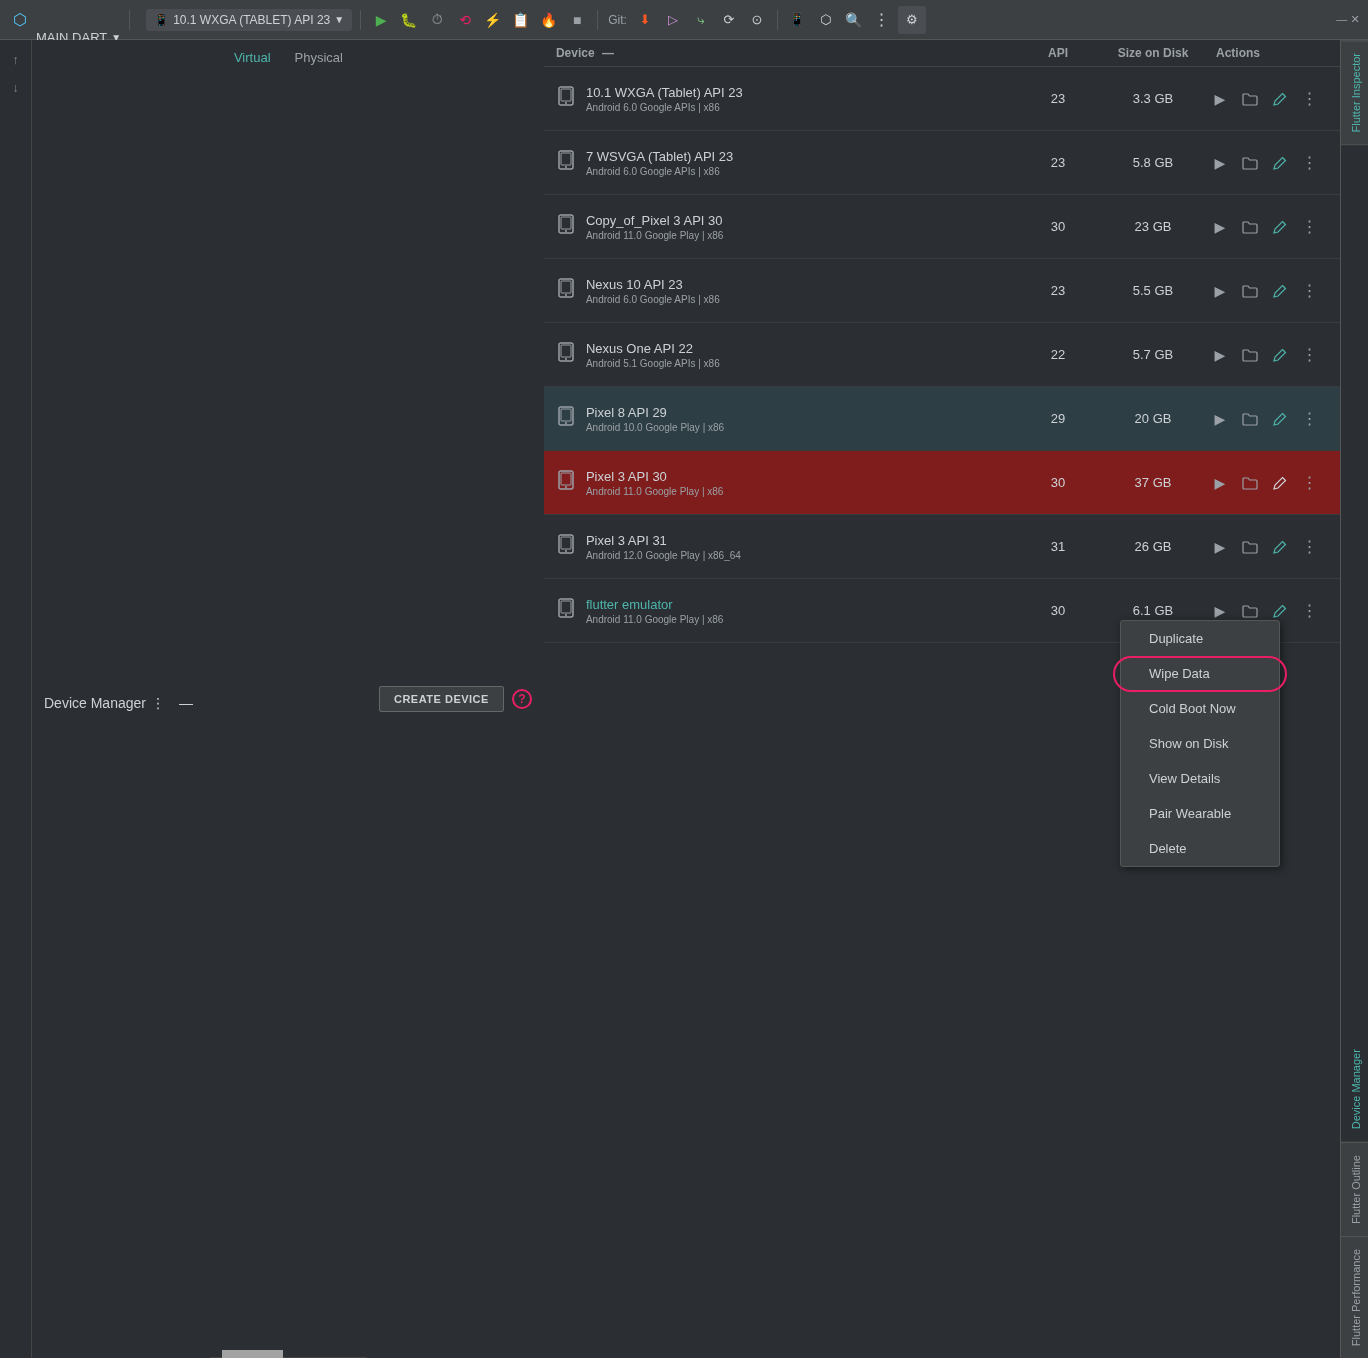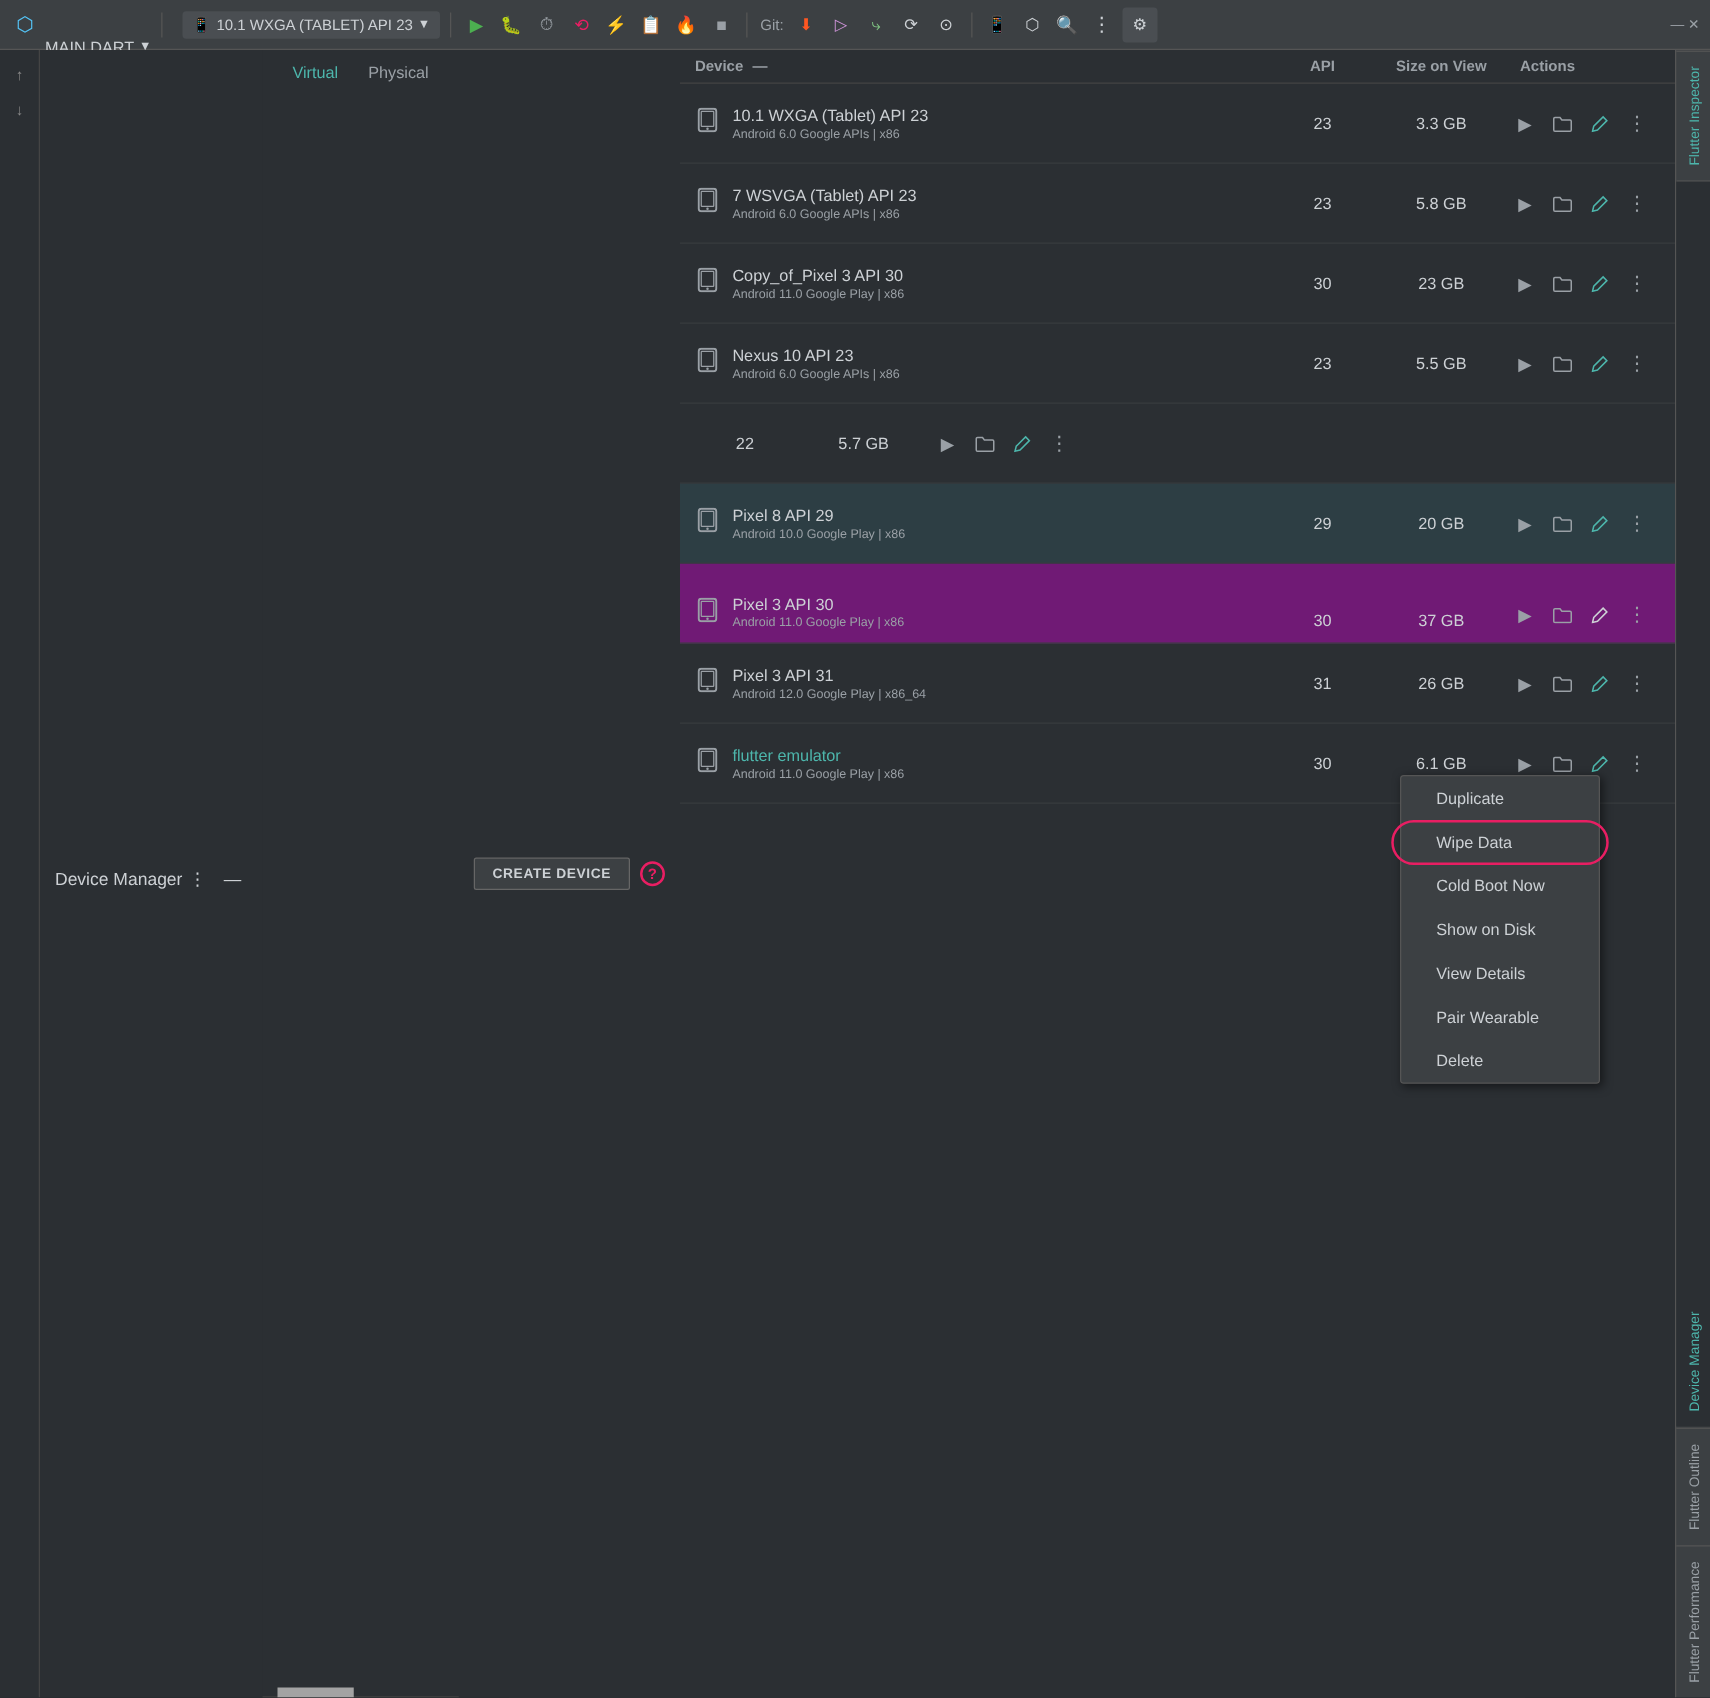--- a/index.html
+++ b/index.html
@@ -180,21 +180,21 @@
     .col-actions { width: 120px; text-align: left; padding-left: 8px; }
 
     .device-row {
       display: flex;
       align-items: center;
       padding: 10px 12px;
       border-bottom: 1px solid #383c3f;
       cursor: pointer;
       min-height: 64px;
     }
-    .device-row.selected { background: #701a75; align-items: flex-end; }
+    .device-row.selected { background: #7f1d1d; }
     .device-row.highlighted { background: #2d3e44; }
 
     .device-info { flex: 1; display: flex; align-items: center; gap: 10px; }
     .device-icon {
       color: #9aa0a6;
       font-size: 18px;
       flex-shrink: 0;
     }
     .device-text { display: flex; flex-direction: column; }
     .device-name { color: #cdd1d5; font-size: 13px; }
@@ -369,21 +369,21 @@
     </div>
 
     <div class="device-table">
 
       <div class="table-header">
         <div class="col-device">
           <span>Device</span>
           <span style="margin-left:4px;">—</span>
         </div>
         <div class="col-api">API</div>
-        <div class="col-size">Size on View</div>
+        <div class="col-size">Size on Disk</div>
         <div class="col-actions">Actions</div>
       </div>
 
       <div id="device-rows-container">
           <div class="device-row">
     <div class="device-info col-device">
       <div class="device-icon">
         <svg width="20" height="20" viewBox="0 0 20 20" fill="none">
           <rect x="3" y="1" width="14" height="18" rx="2" stroke="#9aa0a6" stroke-width="1.5" fill="none"></rect>
           <rect x="5" y="3" width="10" height="12" rx="0.5" stroke="#9aa0a6" stroke-width="1" fill="none"></rect>
@@ -499,20 +499,33 @@
       </div>
       <div class="action-btn edit" title="Edit">
         <svg width="14" height="14" viewBox="0 0 14 14" fill="none">
           <path d="M9.5 1.5L12.5 4.5L5 12L1 13L2 9L9.5 1.5Z" stroke="#4db6ac" stroke-width="1.2" fill="none"></path>
         </svg>
       </div>
       <div class="action-btn" title="More actions" style="font-size:16px; letter-spacing:1px;">⋮</div>
     </div>
   </div>
           <div class="device-row">
+    <div class="device-info col-device">
+      <div class="device-icon">
+        <svg width="20" height="20" viewBox="0 0 20 20" fill="none">
+          <rect x="3" y="1" width="14" height="18" rx="2" stroke="#9aa0a6" stroke-width="1.5" fill="none"></rect>
+          <rect x="5" y="3" width="10" height="12" rx="0.5" stroke="#9aa0a6" stroke-width="1" fill="none"></rect>
+          <circle cx="10" cy="17" r="1" fill="#9aa0a6"></circle>
+        </svg>
+      </div>
+      <div class="device-text">
+        <span class="device-name">Nexus One API 22</span>
+        <span class="device-sub">Android 5.1 Google APIs | x86</span>
+      </div>
+    </div>
     <div class="col-api-val">22</div>
     <div class="col-size-val">5.7 GB</div>
     <div class="col-actions-val">
       <div class="action-btn" title="Launch">▶</div>
       <div class="action-btn" title="Show on Disk">
         <svg width="16" height="14" viewBox="0 0 16 14" fill="none">
           <path d="M1 3C1 2.4 1.4 2 2 2H6L7.5 4H14C14.6 4 15 4.4 15 5V12C15 12.6 14.6 13 14 13H2C1.4 13 1 12.6 1 12V3Z" stroke="#9aa0a6" stroke-width="1.2" fill="none"></path>
         </svg>
       </div>
       <div class="action-btn edit" title="Edit">

